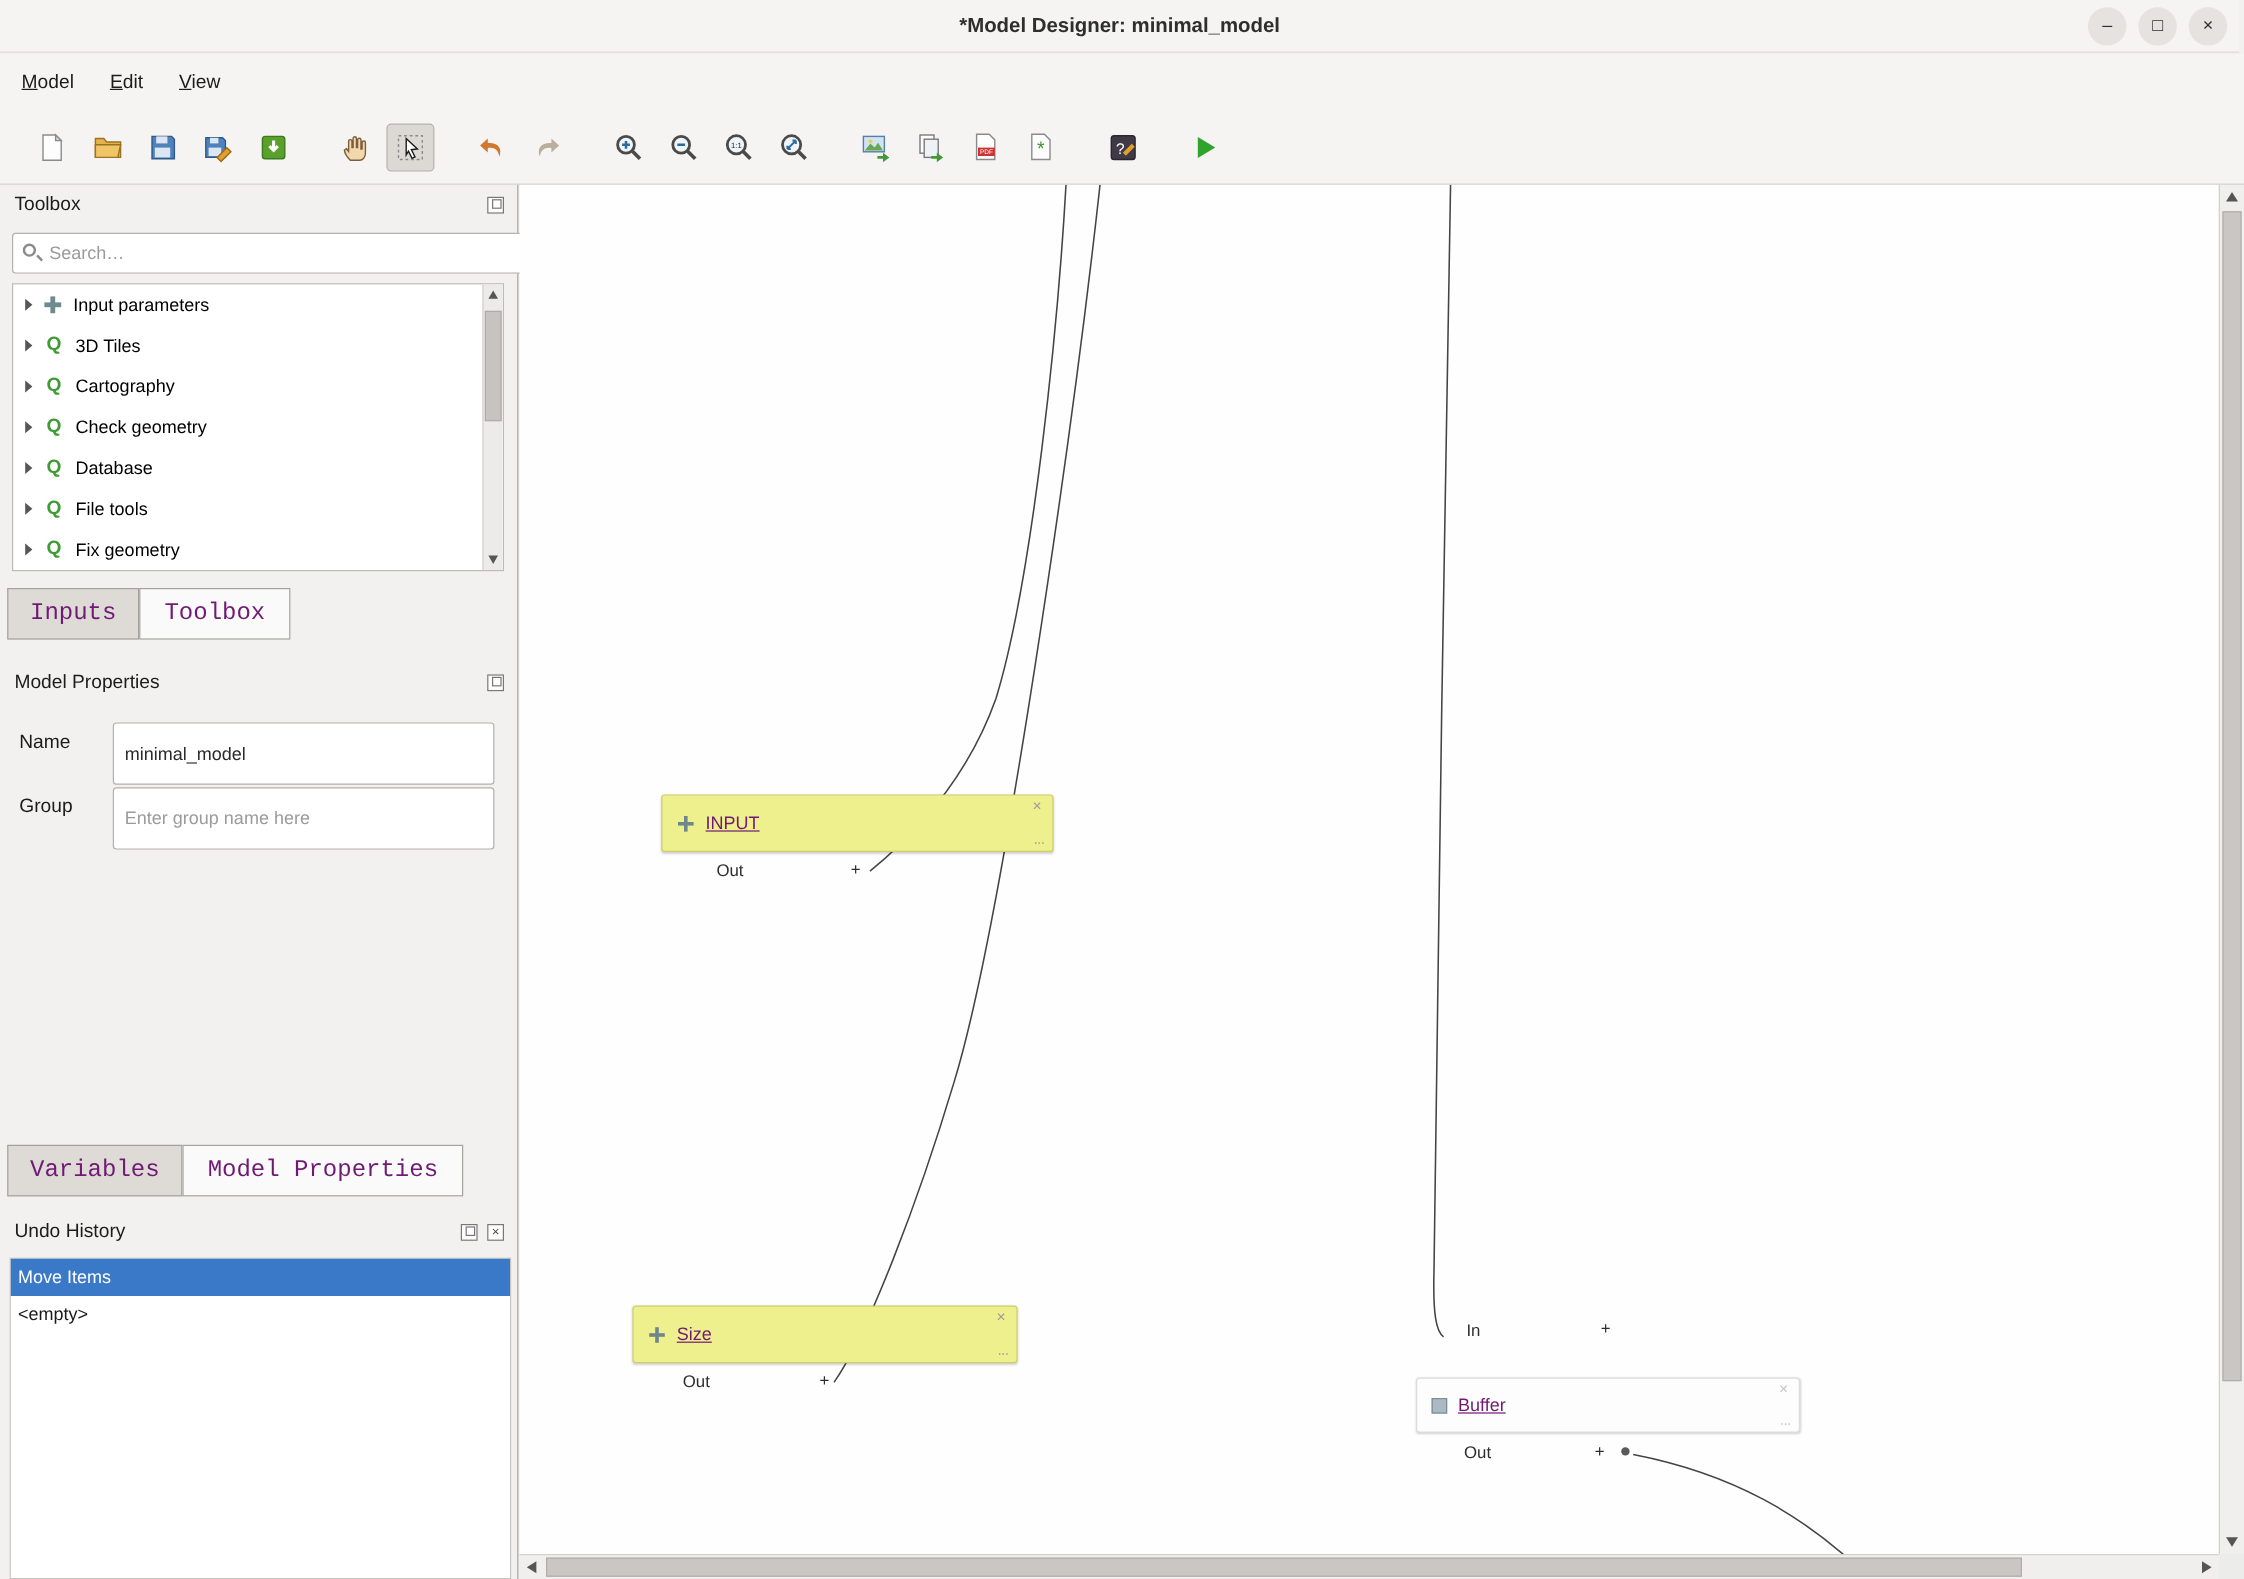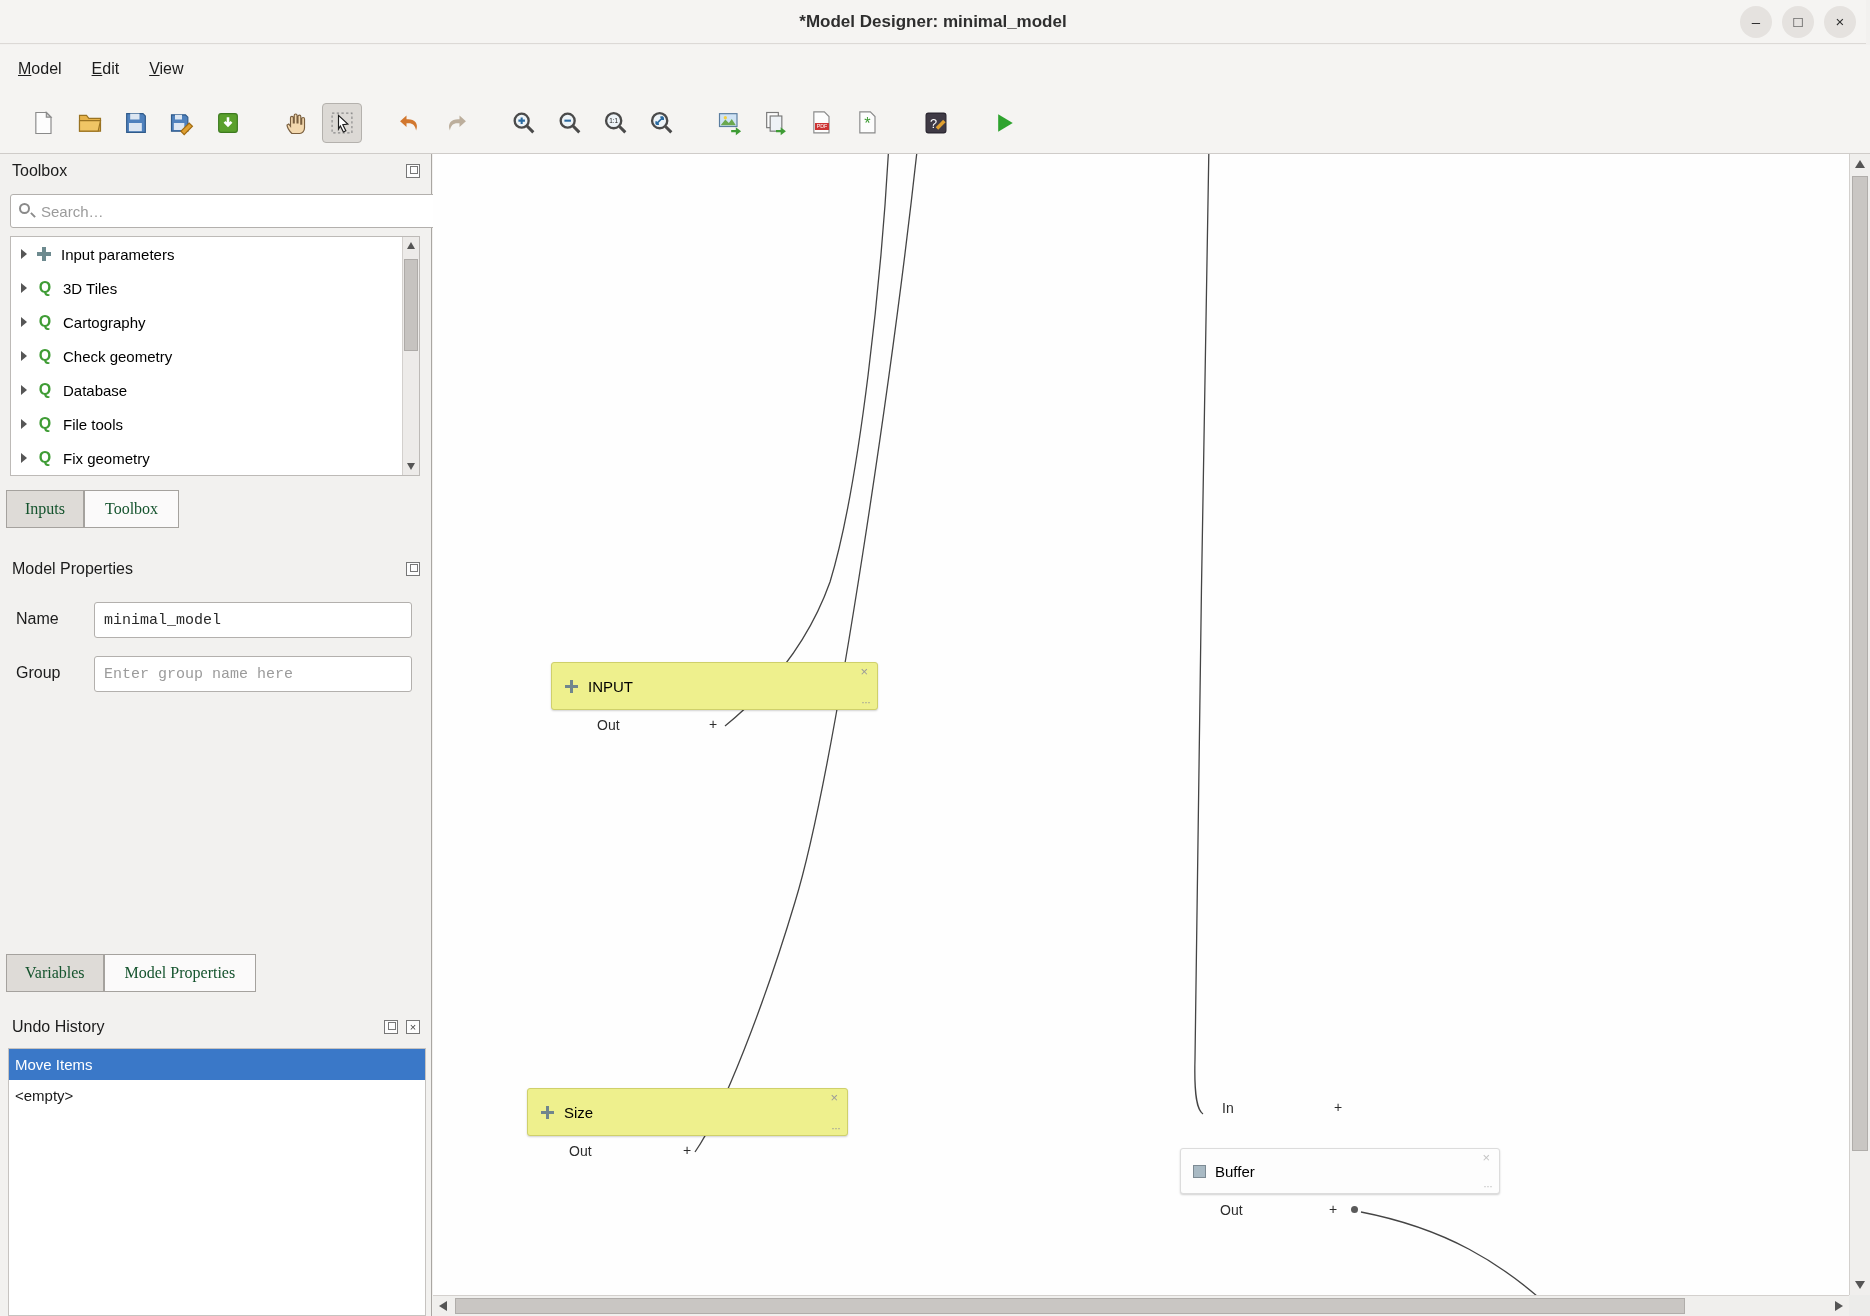--- a/index.html
+++ b/index.html
@@ -45,39 +45,39 @@
   .plus-glyph::before { content:""; position:absolute; left:6px; top:1px; width:4px; height:14px; background:#6d8a8f; }
   .plus-glyph::after  { content:""; position:absolute; top:6px; left:1px; height:4px; width:14px; background:#6d8a8f; }
 
   .mini-scroll { position:absolute; right:0; top:0; bottom:0; width:17px; background:#edebe9; border-left:1px solid #d3d0cd; }
   .mini-scroll .up, .mini-scroll .down { position:absolute; left:4px; width:0; height:0; }
   .mini-scroll .up   { top:5px; border-bottom:7px solid #555; border-left:4px solid transparent; border-right:4px solid transparent; }
   .mini-scroll .down { bottom:5px; border-top:7px solid #555; border-left:4px solid transparent; border-right:4px solid transparent; }
   .mini-thumb { position:absolute; left:1px; width:14px; background:#c6c3c0; border:1px solid #aeaba8; }
 
   .tabbar { position:absolute; display:flex; }
-  .tab { border:1px solid #a5a29e; background:#dedbd7; color:#14532d; font-size:16px; padding:8px 18px; cursor:pointer; font-family:Liberation Serif, serif; }
+  .tab { border:1px solid #a5a29e; background:#dedbd7; color:#701a75; font-size:20px; padding:8px 18px; cursor:pointer; font-family:Liberation Mono, monospace; }
   .tab.active { background:#fbfafa; padding:9px 20px; }
 
   .prop-label { position:absolute; font-size:16px; color:#1c1c1c; }
-  .prop-input { position:absolute; height:36px; background:#fff; border:1px solid #b3b0ad; border-radius:3px; padding:0 9px; font-size:15px; color:#2a2a2a; font-family:Liberation Mono, monospace; outline:none; }
+  .prop-input { position:absolute; height:52px; background:#fff; border:1px solid #b3b0ad; border-radius:3px; padding:0 9px; font-size:15px; color:#2a2a2a; font-family:Liberation Sans, sans-serif; outline:none; }
   .prop-input::placeholder { color:#9b9b9b; }
 
   .undo-list { position:absolute; left:8px; top:894px; width:418px; bottom:0; background:#fff; border:1px solid #c6c3c0; }
   .undo-item { height:31px; line-height:31px; padding-left:6px; font-size:15px; color:#1a1a1a; cursor:pointer; }
   .undo-item.selected { background:#3a78c8; color:#fff; }
 
   
   .canvas { position:absolute; left:433px; top:154px; width:1416px; height:1141px; background:#fefefe; overflow:hidden; }
   .canvas svg.wires { position:absolute; left:0; top:0; }
 
   .node { position:absolute; height:48px; border-radius:3px; display:flex; align-items:center; padding:0 12px; gap:9px; box-shadow:0 1px 2px rgba(0,0,0,.18); cursor:move; }
   .input-node { background:#eef08d; border:1px solid #cfd06b; }
   .algo-node  { background:#fdfdfd; border:1px solid #dcdcdc; height:46px; }
-  .node-label { font-size:15px; color:#000000; }
+  .node-label { font-size:15px; color:#701a75;text-decoration:underline; }
   .node-x   { position:absolute; right:9px; top:2px; font-size:13px; color:#9a9a9a; line-height:1.1; cursor:pointer; }
   .node-dots{ position:absolute; right:7px; bottom:1px; font-size:12px; color:#9a9a9a; line-height:1; letter-spacing:-1px; cursor:pointer; }
   .algo-node .node-x, .algo-node .node-dots { color:#c4c4c4; }
   .node-plus { position:relative; width:15px; height:15px; flex:0 0 auto; }
   .node-plus::before { content:""; position:absolute; left:6px; top:1px; width:3px; height:13px; background:#70868d; }
   .node-plus::after  { content:""; position:absolute; top:6px; left:1px; height:3px; width:13px; background:#70868d; }
   .buffer-icon { width:13px; height:13px; background:#a9bac4; border:1px solid #7d8b94; flex:0 0 auto; }
 
   .socket-label { position:absolute; font-size:14px; color:#2d2d2d; }
   .socket-plus  { position:absolute; font-size:14px; color:#2d2d2d; cursor:pointer; }

